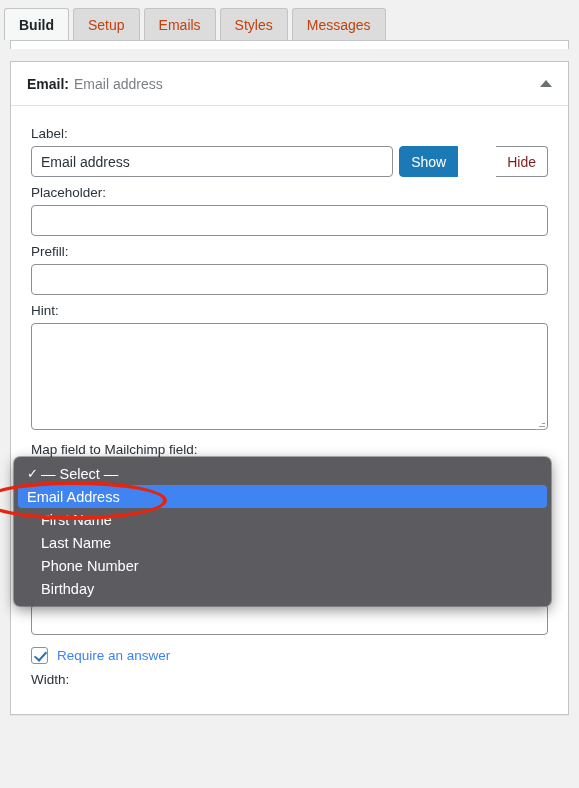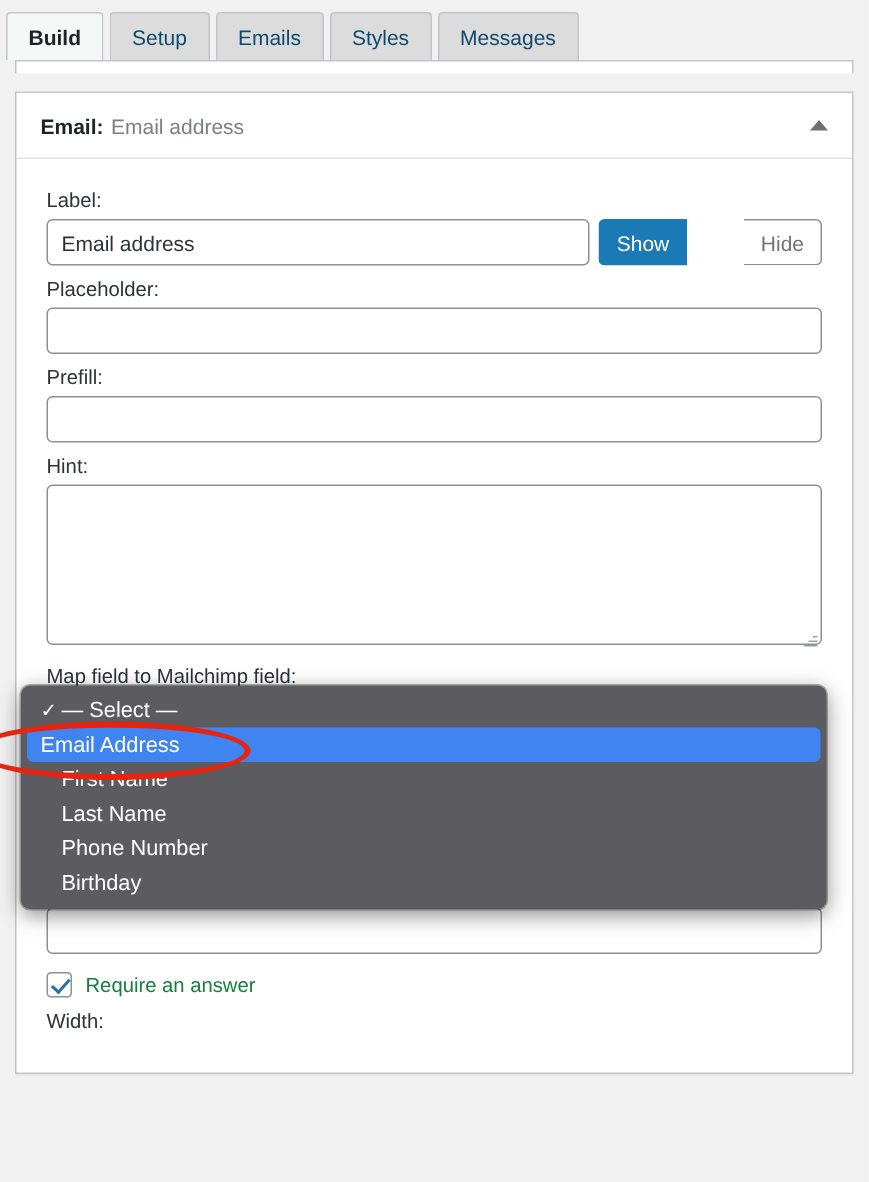--- a/index.html
+++ b/index.html
@@ -32,21 +32,21 @@
     padding: 0 14px;
     display: flex;
     align-items: center;
     justify-content: center;
     background: #dcdcdc;
     border: 1px solid #c3c4c7;
     border-bottom: none;
     border-radius: 3px 3px 0 0;
     margin-right: 4px;
     font-size: 14px;
-    color: #0c4a6e;
+    color: #c2410c;
     line-height: 1;
     white-space: nowrap;
   }
   .tab.active {
     background: #f6f7f7;
     color: #1d2327;
     font-weight: bold;
     border-color: #c3c4c7;
     position: relative;
     z-index: 3;
@@ -154,21 +154,21 @@
   }
   .tg-btn {
     height: 31px;
     min-width: 47px;
     padding: 0 11px;
     display: flex;
     align-items: center;
     justify-content: center;
     font-size: 14px;
     background: #fff;
-    color: #737373;
+    color: #7f1d1d;
     border: 1px solid #8c8f94;
     border-left: none;
     cursor: pointer;
   }
   .tg-btn:first-child {
     border-left: 1px solid #8c8f94;
     border-radius: 4px 0 0 4px;
   }
   .tg-btn:last-child { border-radius: 0 4px 4px 0; }
   .tg-btn.on {
@@ -204,21 +204,21 @@
     content: "";
     position: absolute;
     left: 5px; top: 1px;
     width: 5px; height: 10px;
     border: solid #2271b1;
     border-width: 0 2px 2px 0;
     transform: rotate(42deg);
   }
   .check-label {
     font-size: 13.5px;
-    color: #15803d;
+    color: #3b82f6;
     margin-left: 9px;
   }
 
   
   .seg-group { display: flex; }
   .seg {
     height: 28px;
     padding: 0 10px;
     display: flex;
     align-items: center;

